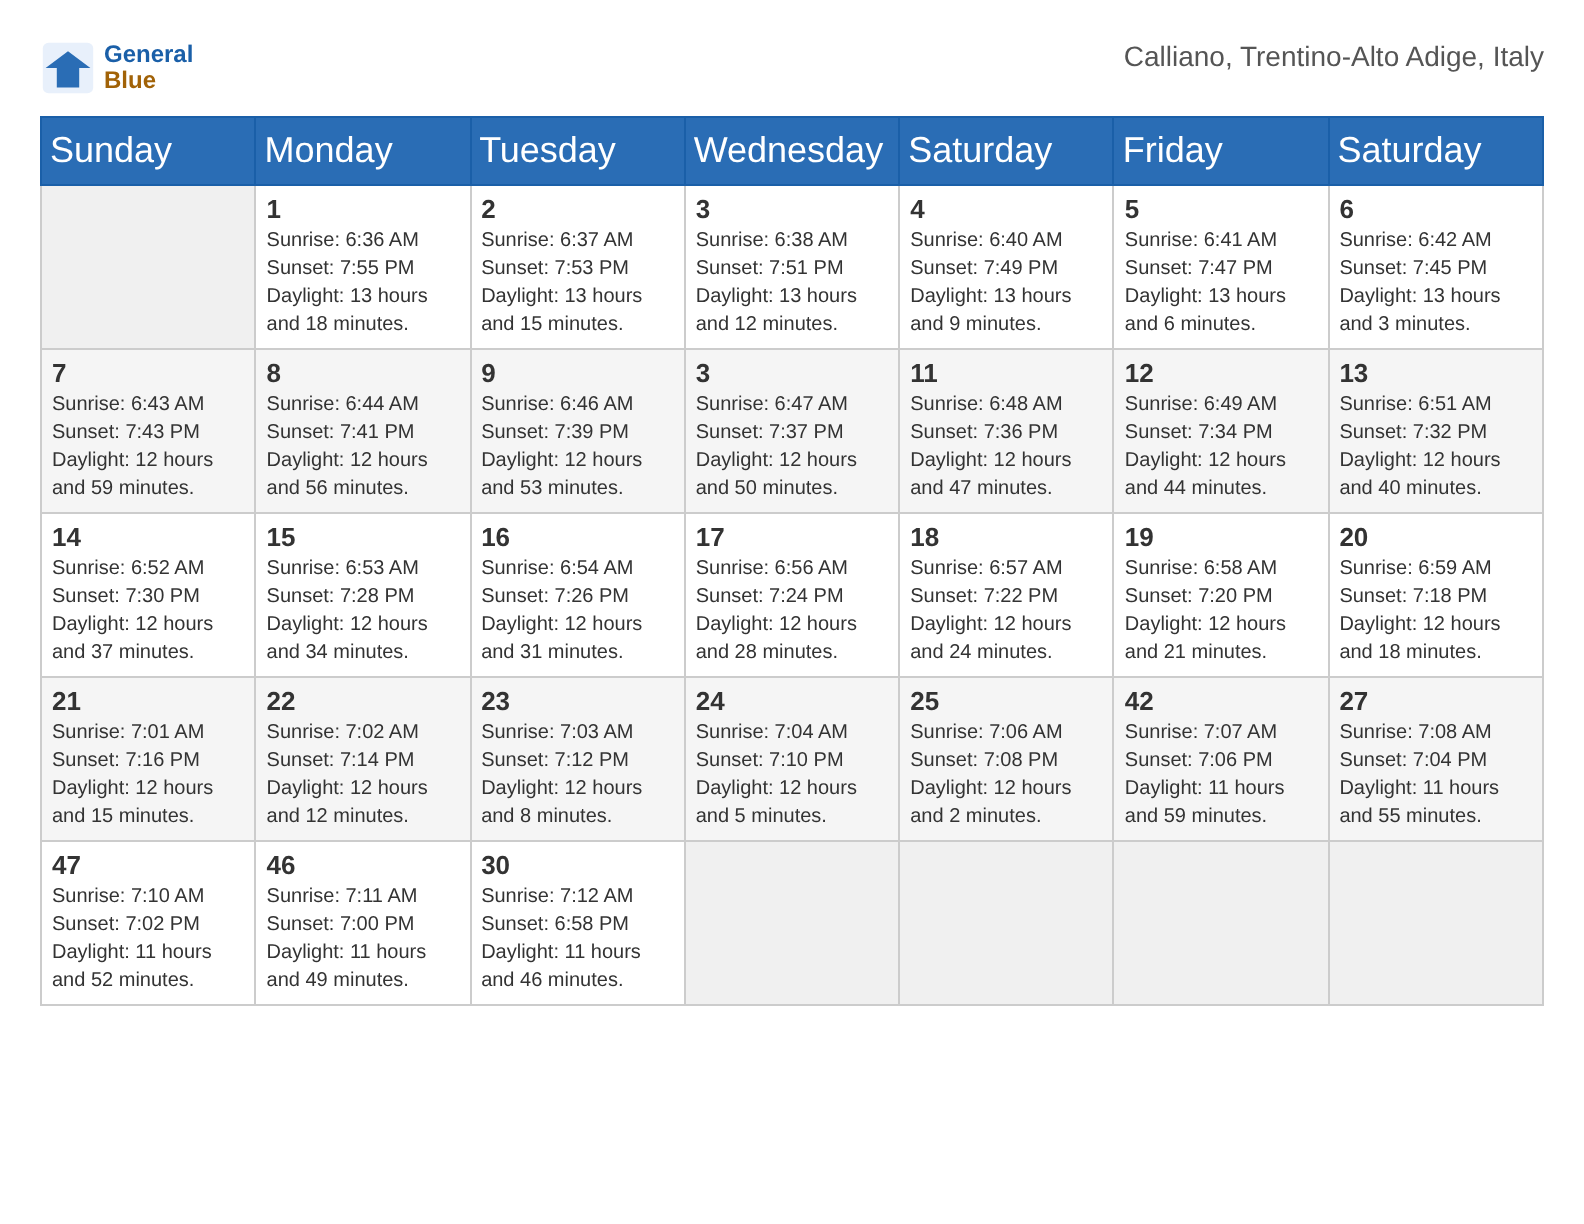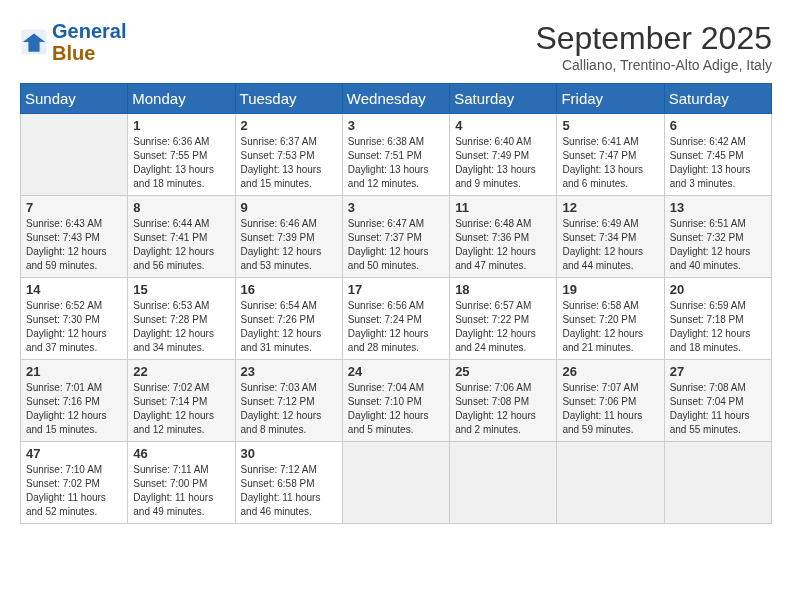--- a/index.html
+++ b/index.html
@@ -15,21 +15,21 @@
       justify-content: space-between;
       align-items: flex-start;
       margin-bottom: 10px;
     }
     .logo {
       display: flex;
       align-items: center;
       gap: 4px;
     }
     .logo-text {
-      font-size: 20px;
+      font-size: 12px;
       font-weight: bold;
       color: #333;
       line-height: 1.1;
     }
     .logo-text span {
       color: #1a5fa8;
     }
     .logo-icon {
       width: 28px;
       height: 28px;
@@ -49,21 +49,21 @@
     table {
       width: 100%;
       border-collapse: collapse;
       font-size: 11px;
     }
     thead th {
       background-color: #2a6db5;
       color: #fff;
       padding: 6px 4px;
       text-align: left;
-      font-size: 15px;
+      font-size: 18px;
       font-weight: normal;
       border: 1px solid #1a5fa8;
     }
     tbody td {
       border: 1px solid #ccc;
       padding: 4px 5px;
       vertical-align: top;
       height: 80px;
       width: calc(100% / 7);
       color: #333;
@@ -101,21 +101,20 @@
       <polygon points="20,8 36,20 28,20 28,34 12,34 12,20 4,20" fill="#2a6db5"></polygon>
     </svg>
     <div>
       <div class="logo-text">
         <span>General</span><br>
         <span style="color:#a16207">Blue</span>
       </div>
     </div>
   </div>
   <div class="title-block">
-    <div class="month-title">September 2025</div>
     <div class="subtitle">Calliano, Trentino-Alto Adige, Italy</div>
   </div>
 </div>
 
 <table>
   <thead>
     <tr>
     <th>Sunday</th>
         <th>Monday</th>
         <th>Tuesday</th>
@@ -228,21 +227,21 @@
         </td>
         <td>
           <div class="day-number">24</div>
           <div class="day-info">Sunrise: 7:04 AM<br>Sunset: 7:10 PM<br>Daylight: 12 hours<br>and 5 minutes.</div>
         </td>
         <td>
           <div class="day-number">25</div>
           <div class="day-info">Sunrise: 7:06 AM<br>Sunset: 7:08 PM<br>Daylight: 12 hours<br>and 2 minutes.</div>
         </td>
         <td>
-          <div class="day-number">26</div>
+          <div class="day-number">42</div>
           <div class="day-info">Sunrise: 7:07 AM<br>Sunset: 7:06 PM<br>Daylight: 11 hours<br>and 59 minutes.</div>
         </td>
         <td>
           <div class="day-number">27</div>
           <div class="day-info">Sunrise: 7:08 AM<br>Sunset: 7:04 PM<br>Daylight: 11 hours<br>and 55 minutes.</div>
         </td>
       </tr>
       <tr>
         <td>
           <div class="day-number">47</div>

